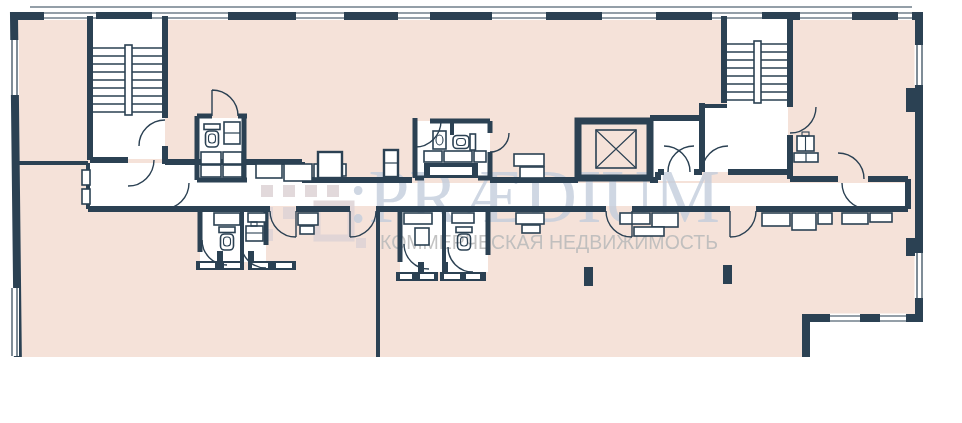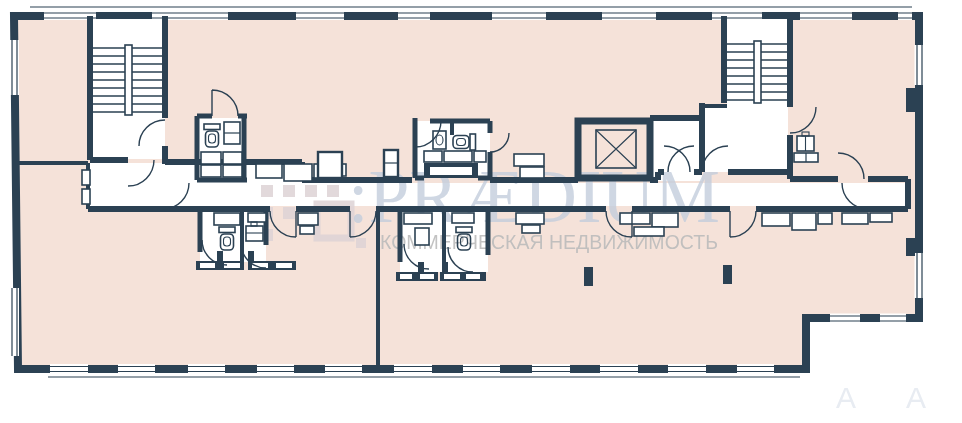--- a/index.html
+++ b/index.html
@@ -1,16 +1,16 @@
 <!DOCTYPE html>
 <html style="--page_bg: #ffffff; --wall: #2b4153; --floor: #f5e2d9; --room: #ffffff; --watermark_brand: #c2cddc; --watermark_logo: #ddd2d5; --watermark_tagline: #bcbcbc; --faint_mark: #e8ecf2;"><head>
 <meta charset="utf-8">
 <style>
   html,body{margin:0;padding:0;background:#fff;}
-  .canvas{position:relative;width:962px;height:423px;background:var(--page_bg,#fff);overflow:hidden;
+  .canvas{position:relative;width:962px;height:357px;background:var(--page_bg,#fff);overflow:hidden;
           font-family:"Liberation Sans",sans-serif;}
   svg{display:block}
   .floor{fill:var(--floor,#f5e2d9);stroke:var(--wall,#2b4153);stroke-width:8;stroke-linejoin:miter;}
   .room{fill:var(--room,#ffffff);}
   .wf{fill:var(--wall,#2b4153);}
   .w6{stroke:var(--wall,#2b4153);stroke-width:6;fill:none;}
   .w5{stroke:var(--wall,#2b4153);stroke-width:5;fill:none;}
   .w4{stroke:var(--wall,#2b4153);stroke-width:4;fill:none;}
   .w7{stroke:var(--wall,#2b4153);stroke-width:7;fill:none;}
   .thin{stroke:var(--wall,#2b4153);stroke-width:1.2;fill:none;}

